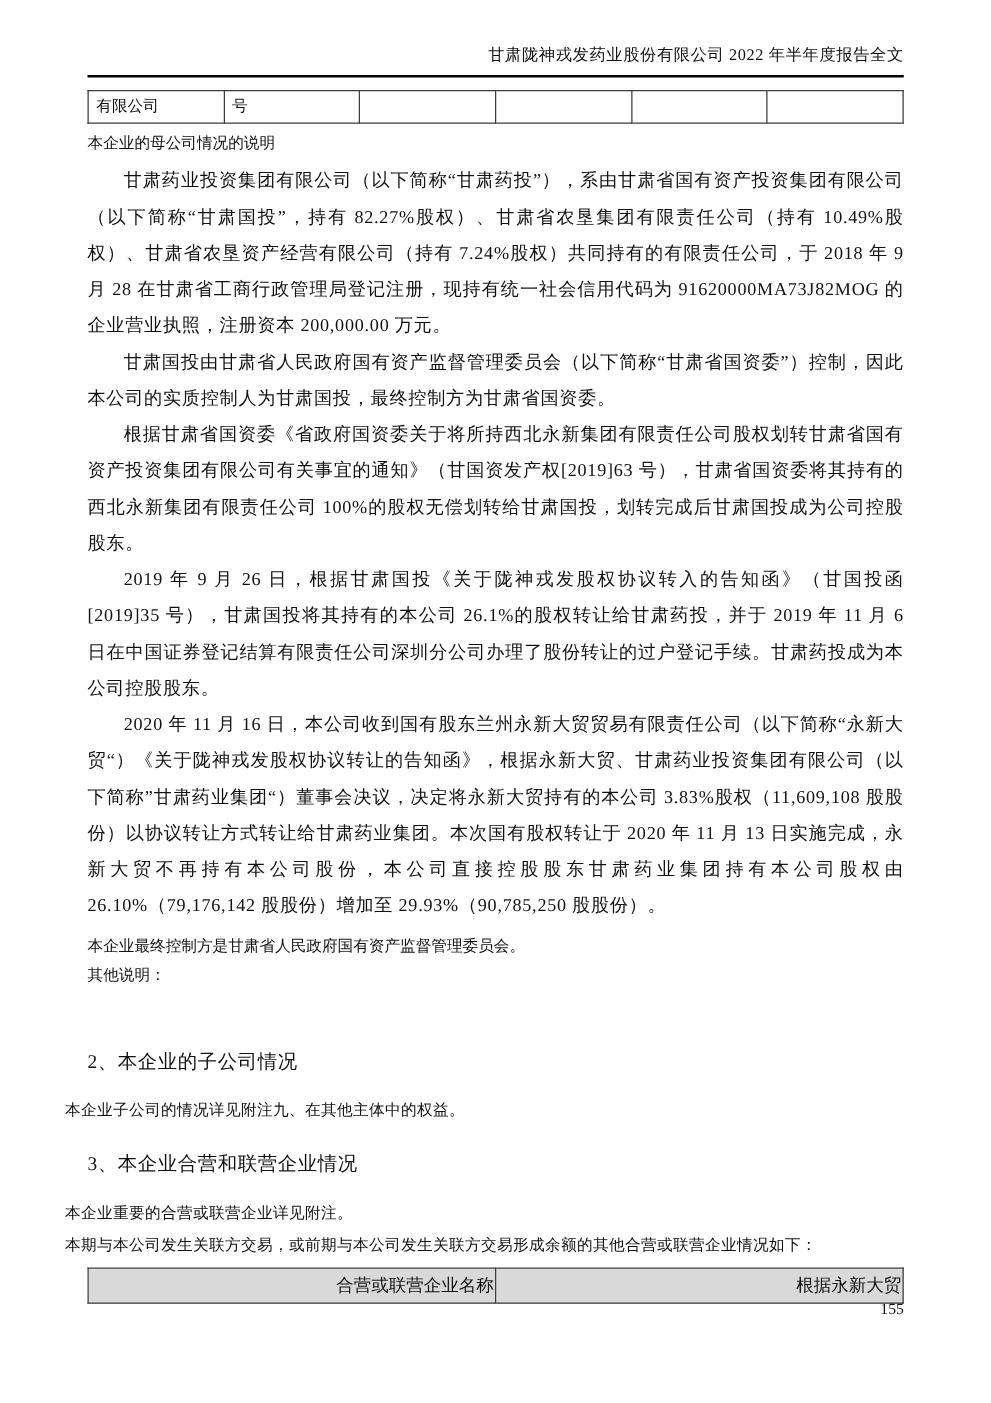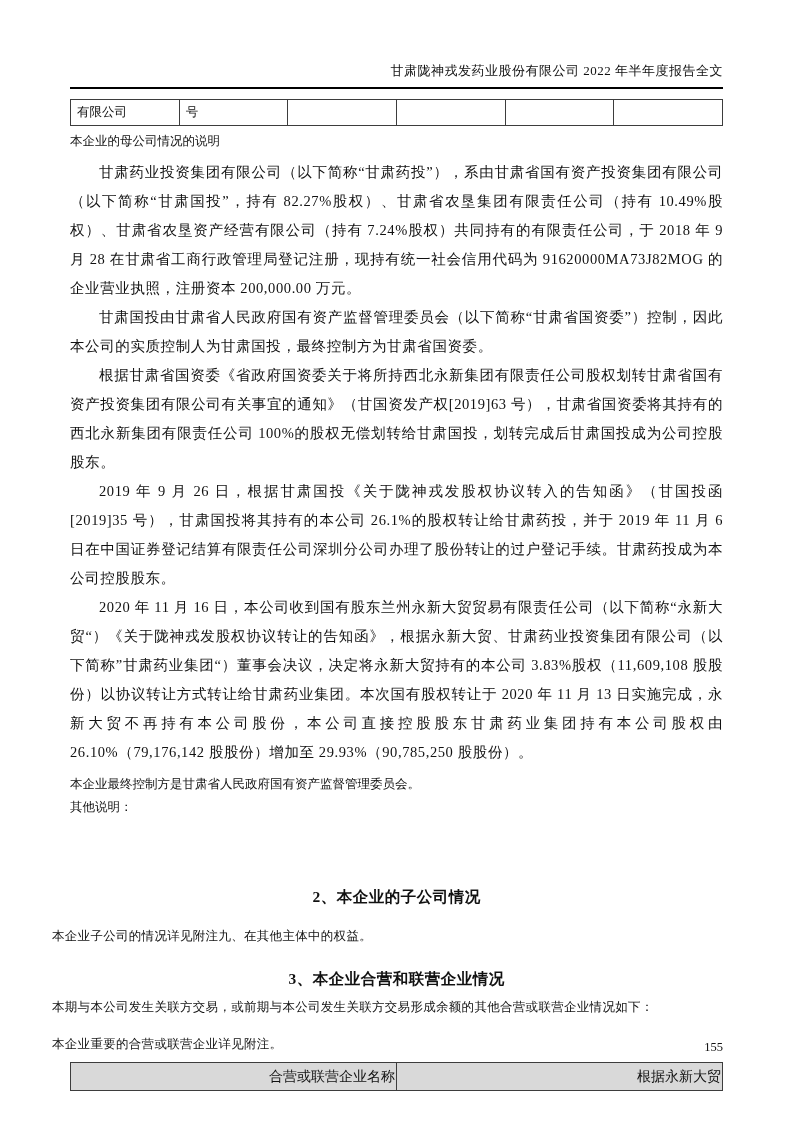--- a/index.html
+++ b/index.html
@@ -7,21 +7,21 @@
     position:relative;
     width:793px; height:1122px;
     background:#ffffff;
     color:#111;
     font-family:"Liberation Serif","DejaVu Serif",serif;
     box-sizing:border-box;
     overflow:hidden;
   }
   .header {
     margin:0 70px;
-    padding-top:62px;
+    padding-top:35px;
     padding-bottom:7px;
     border-bottom:2px solid #000;
     text-align:right;
     font-size:13px;
     letter-spacing:0.5px;
     white-space:nowrap;
   }
   table.t1 {
     width:653px;
     margin:10px 70px 0 70px;
@@ -52,25 +52,24 @@
     margin:0;
     text-indent:2em;
     letter-spacing:0.6px;
   }
   .small-note {
     margin:6px 70px 0 70px;
     font-size:12.5px;
     line-height:23px;
   }
   .section-heading {
-    margin:68px 70px 0 70px;
+    margin:47px 70px 0 70px;
     font-size:15.5px;
-    font-weight:bold;
+    font-weight:normal;
     letter-spacing:0.5px;
-    text-align:center;
   }
   .section-heading.h3 { margin-top:24px; }
   .sub-text {
     margin:20px 70px 0 52px;
     font-size:12.5px;
     letter-spacing:0.3px;
   }
   .sub-text.tight { margin-top:9px; }
   table.t2 {
     width:653px;
@@ -127,22 +126,22 @@
 
   <div class="small-note">
     <div>本企业最终控制方是甘肃省人民政府国有资产监督管理委员会。</div>
     <div>其他说明：</div>
   </div>
 
   <div class="section-heading">2、本企业的子公司情况</div>
   <div class="sub-text">本企业子公司的情况详见附注九、在其他主体中的权益。</div>
 
   <div class="section-heading h3">3、本企业合营和联营企业情况</div>
+  <div class="sub-text">本企业重要的合营或联营企业详见附注。</div>
   <div class="sub-text tight">本期与本公司发生关联方交易，或前期与本公司发生关联方交易形成余额的其他合营或联营企业情况如下：</div>
-  <div class="sub-text">本企业重要的合营或联营企业详见附注。</div>
 
   <table class="t2">
     <colgroup>
       <col style="width:50%">
         <col style="width:50%">
     </colgroup>
     <tbody>
       <tr>
         <td>合营或联营企业名称</td>
         <td>根据永新大贸</td>

